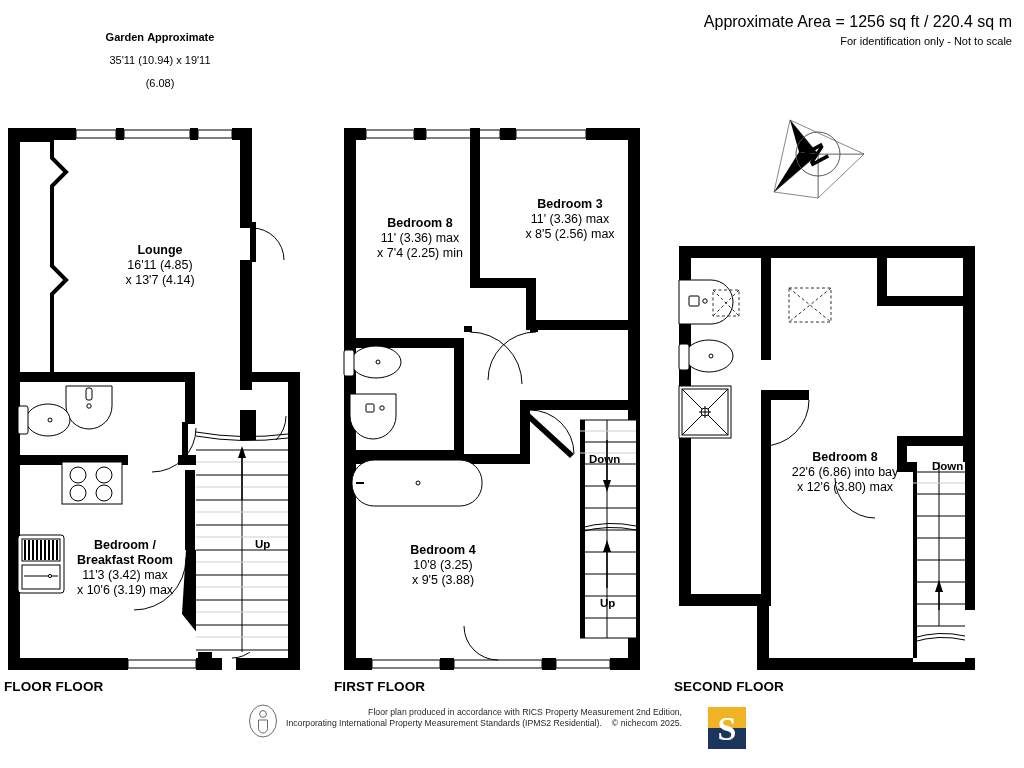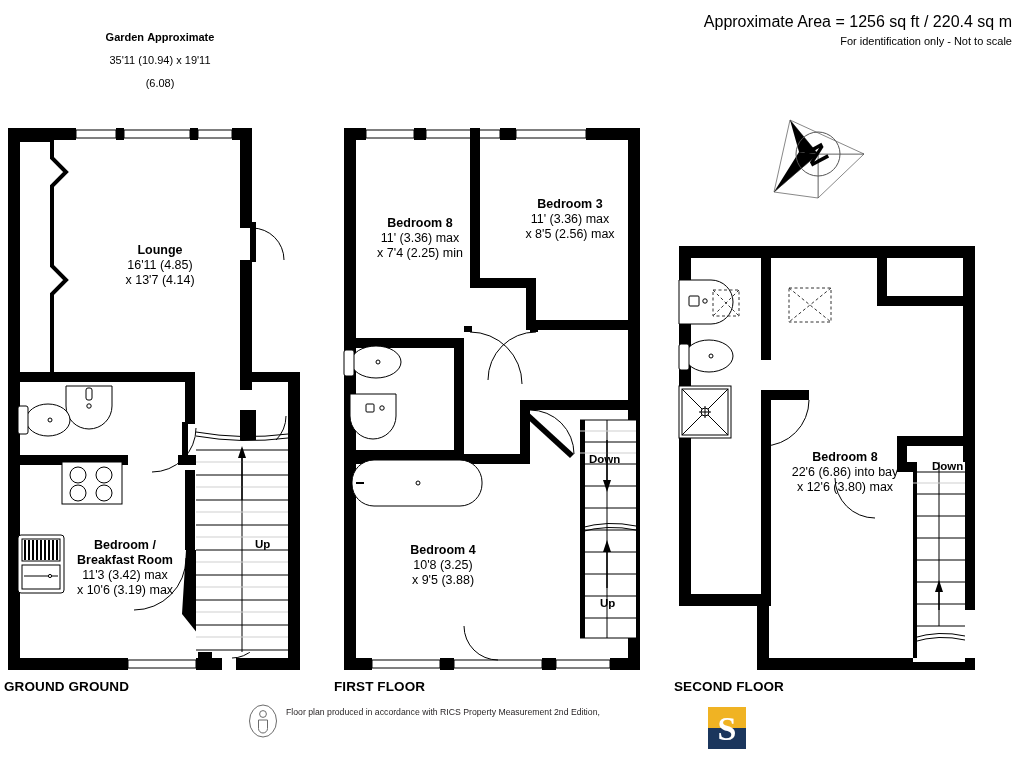--- a/index.html
+++ b/index.html
@@ -515,32 +515,35 @@
   <span class="rl-name">Bedroom 8</span>
   <span class="rl-dim">22'6 (6.86) into bay</span>
   <span class="rl-dim">x 12'6 (3.80) max</span>
 </div>
 
 <div class="stair-label" id="stair-g-up">Up</div>
 <div class="stair-label" id="stair-f-down">Down</div>
 <div class="stair-label" id="stair-f-up">Up</div>
 <div class="stair-label" id="stair-s-down">Down</div>
 
-<div class="floor-caption" id="cap-ground">GROUND GROUND</div>
+<div class="floor-caption" id="cap-ground">FLOOR FLOOR</div>
 <div class="floor-caption" id="cap-first">FIRST FLOOR</div>
 <div class="floor-caption" id="cap-second">SECOND FLOOR</div>
 
 <div id="footer">
   <svg id="footer-icon" viewBox="0 0 30 34">
     <ellipse cx="15" cy="17" rx="13.5" ry="16" fill="none" stroke="#6b6b6b" stroke-width="1"></ellipse>
     <circle cx="15" cy="10" r="3.4" fill="none" stroke="#6b6b6b" stroke-width="1"></circle>
     <path d="M10.5 16 h9 v8.5 a4.5 4.5 0 0 1 -9 0 z" fill="none" stroke="#6b6b6b" stroke-width="1"></path>
   </svg>
   <div id="footer-text">
     <span class="fline">Floor plan produced in accordance with RICS Property Measurement 2nd Edition,</span>
+    <span class="fline">
+      <span>Incorporating International Property Measurement Standards (IPMS2 Residential).</span><span id="copyright">© nichecom 2025.</span>
+    </span>
   </div>
 </div>
 
 <svg id="logo" viewBox="0 0 38 42">
   <rect x="0" y="0" width="38" height="21" fill="#f0b323"></rect>
   <rect x="0" y="21" width="38" height="21" fill="#1b365d"></rect>
   <text x="19" y="33" text-anchor="middle" font-family="'Liberation Serif', serif" font-size="34" font-weight="bold" fill="#ffffff">S</text>
 </svg>
 
 </body></html>

